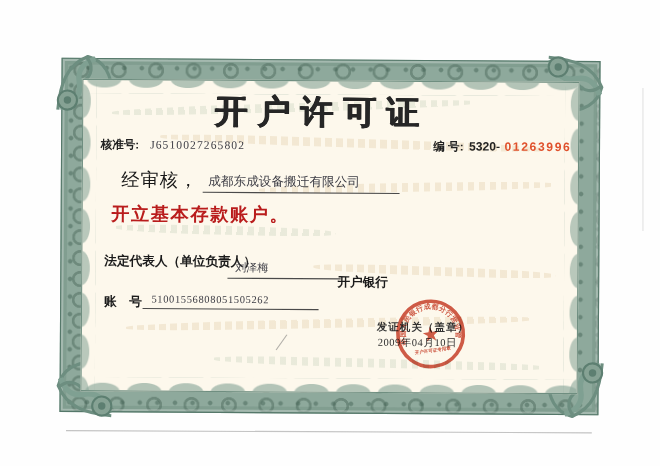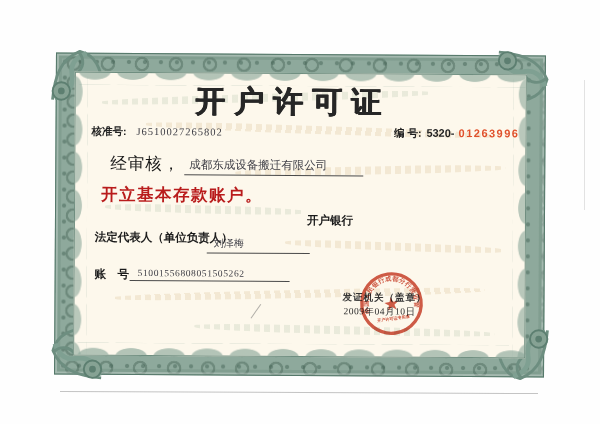--- a/index.html
+++ b/index.html
@@ -55,21 +55,21 @@
   .meta-right .lab,.meta-right .pre{font-weight:700;color:#222;}
   .meta-right .pre{margin-left:5px;font-size:11px;}
   .meta-right .num{font-weight:700;font-size:11px;letter-spacing:1.5px;margin-left:4px;}
   .body1{position:absolute;left:55px;top:100px;display:flex;align-items:flex-end;white-space:nowrap;}
   .bold-line{font-size:16.5px;font-weight:400;letter-spacing:1px;color:#161616;}
   .field{font-family:"Liberation Serif",serif;color:#3c3c44;border-bottom:1px solid #4a4a4a;}
   .field-company{width:172px;font-size:11.5px;padding:0 2px 2px 5px;margin:0 4px;overflow:hidden;}
   .body2{position:absolute;left:46px;top:131px;font-size:16.5px;font-weight:700;letter-spacing:1.5px;color:#b91c1c;white-space:nowrap;}
   .rep-label{position:absolute;left:40px;top:177px;font-size:11.5px;font-weight:700;white-space:nowrap;}
   .field-name{position:absolute;left:152px;top:183px;width:96px;font-size:10px;padding:0 0 2px 7px;}
-  .bank-label{position:absolute;left:252px;top:159px;font-size:11.5px;font-weight:700;white-space:nowrap;}
+  .bank-label{position:absolute;left:252px;top:195px;font-size:11.5px;font-weight:700;white-space:nowrap;}
   .field-bank{position:absolute;left:297px;top:169px;width:132px;font-size:9px;line-height:11.5px;padding-bottom:2px;}
   .acct-label{position:absolute;left:40px;top:214px;font-size:11.5px;font-weight:700;white-space:nowrap;}
   .field-account{position:absolute;left:75px;top:215px;width:152px;font-size:9.5px;letter-spacing:.6px;padding:0 0 2px 8px;}
   .issuer-label{position:absolute;left:288px;top:237px;font-size:9.5px;font-weight:700;color:#333;letter-spacing:1px;white-space:nowrap;}
   .issue-date{position:absolute;left:289px;top:251px;font-size:9.5px;font-family:"Liberation Serif",serif;color:#2e2e2e;letter-spacing:.5px;white-space:nowrap;}
   .seal{position:absolute;left:304px;top:216px;width:66px;height:66px;
       transform:rotate(-8deg);opacity:.85;mix-blend-mode:multiply;}
   .scratch{position:absolute;left:193px;top:257px;width:17px;height:0;border-top:1px solid #666;
       transform:rotate(-55deg);opacity:.5;}
 </style>

